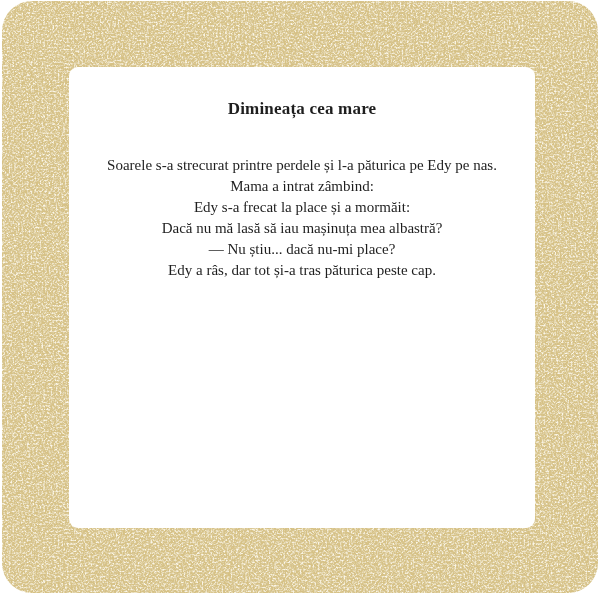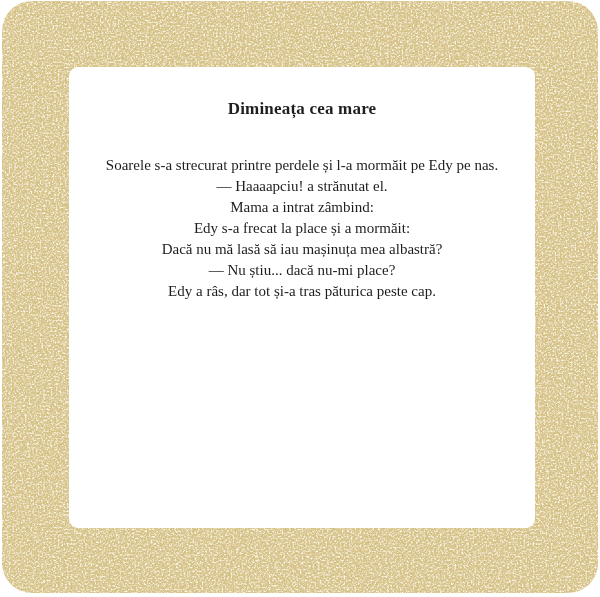--- a/index.html
+++ b/index.html
@@ -73,22 +73,21 @@
       <rect class="glitter-base" x="0" y="0" width="600" height="597"></rect>
       <rect x="0" y="0" width="600" height="597" filter="url(#darkSpecks)"></rect>
       <rect x="0" y="0" width="600" height="597" filter="url(#creamSpecks)"></rect>
       <rect x="0" y="0" width="600" height="597" filter="url(#whiteSparkle)"></rect>
     </g>
   </svg>
 
   <div class="page">
     <h1 class="title">Dimineața cea mare</h1>
     <div class="lines">
-        <div class="line">Soarele s-a strecurat printre perdele și l-a mormăit pe Edy pe nas.</div>
-        <div class="line">— Haaaapciu! a strănutat el.</div>
+        <div class="line">Soarele s-a strecurat printre perdele și l-a păturica pe Edy pe nas.</div>
         <div class="line">Mama a intrat zâmbind:</div>
         <div class="line">Edy s-a frecat la place și a mormăit:</div>
         <div class="line">Dacă nu mă lasă să iau mașinuța mea albastră?</div>
         <div class="line">— Nu știu... dacă nu-mi place?</div>
         <div class="line">Edy a râs, dar tot și-a tras păturica peste cap.</div>
       </div>
   </div>
 
 </div>
 

